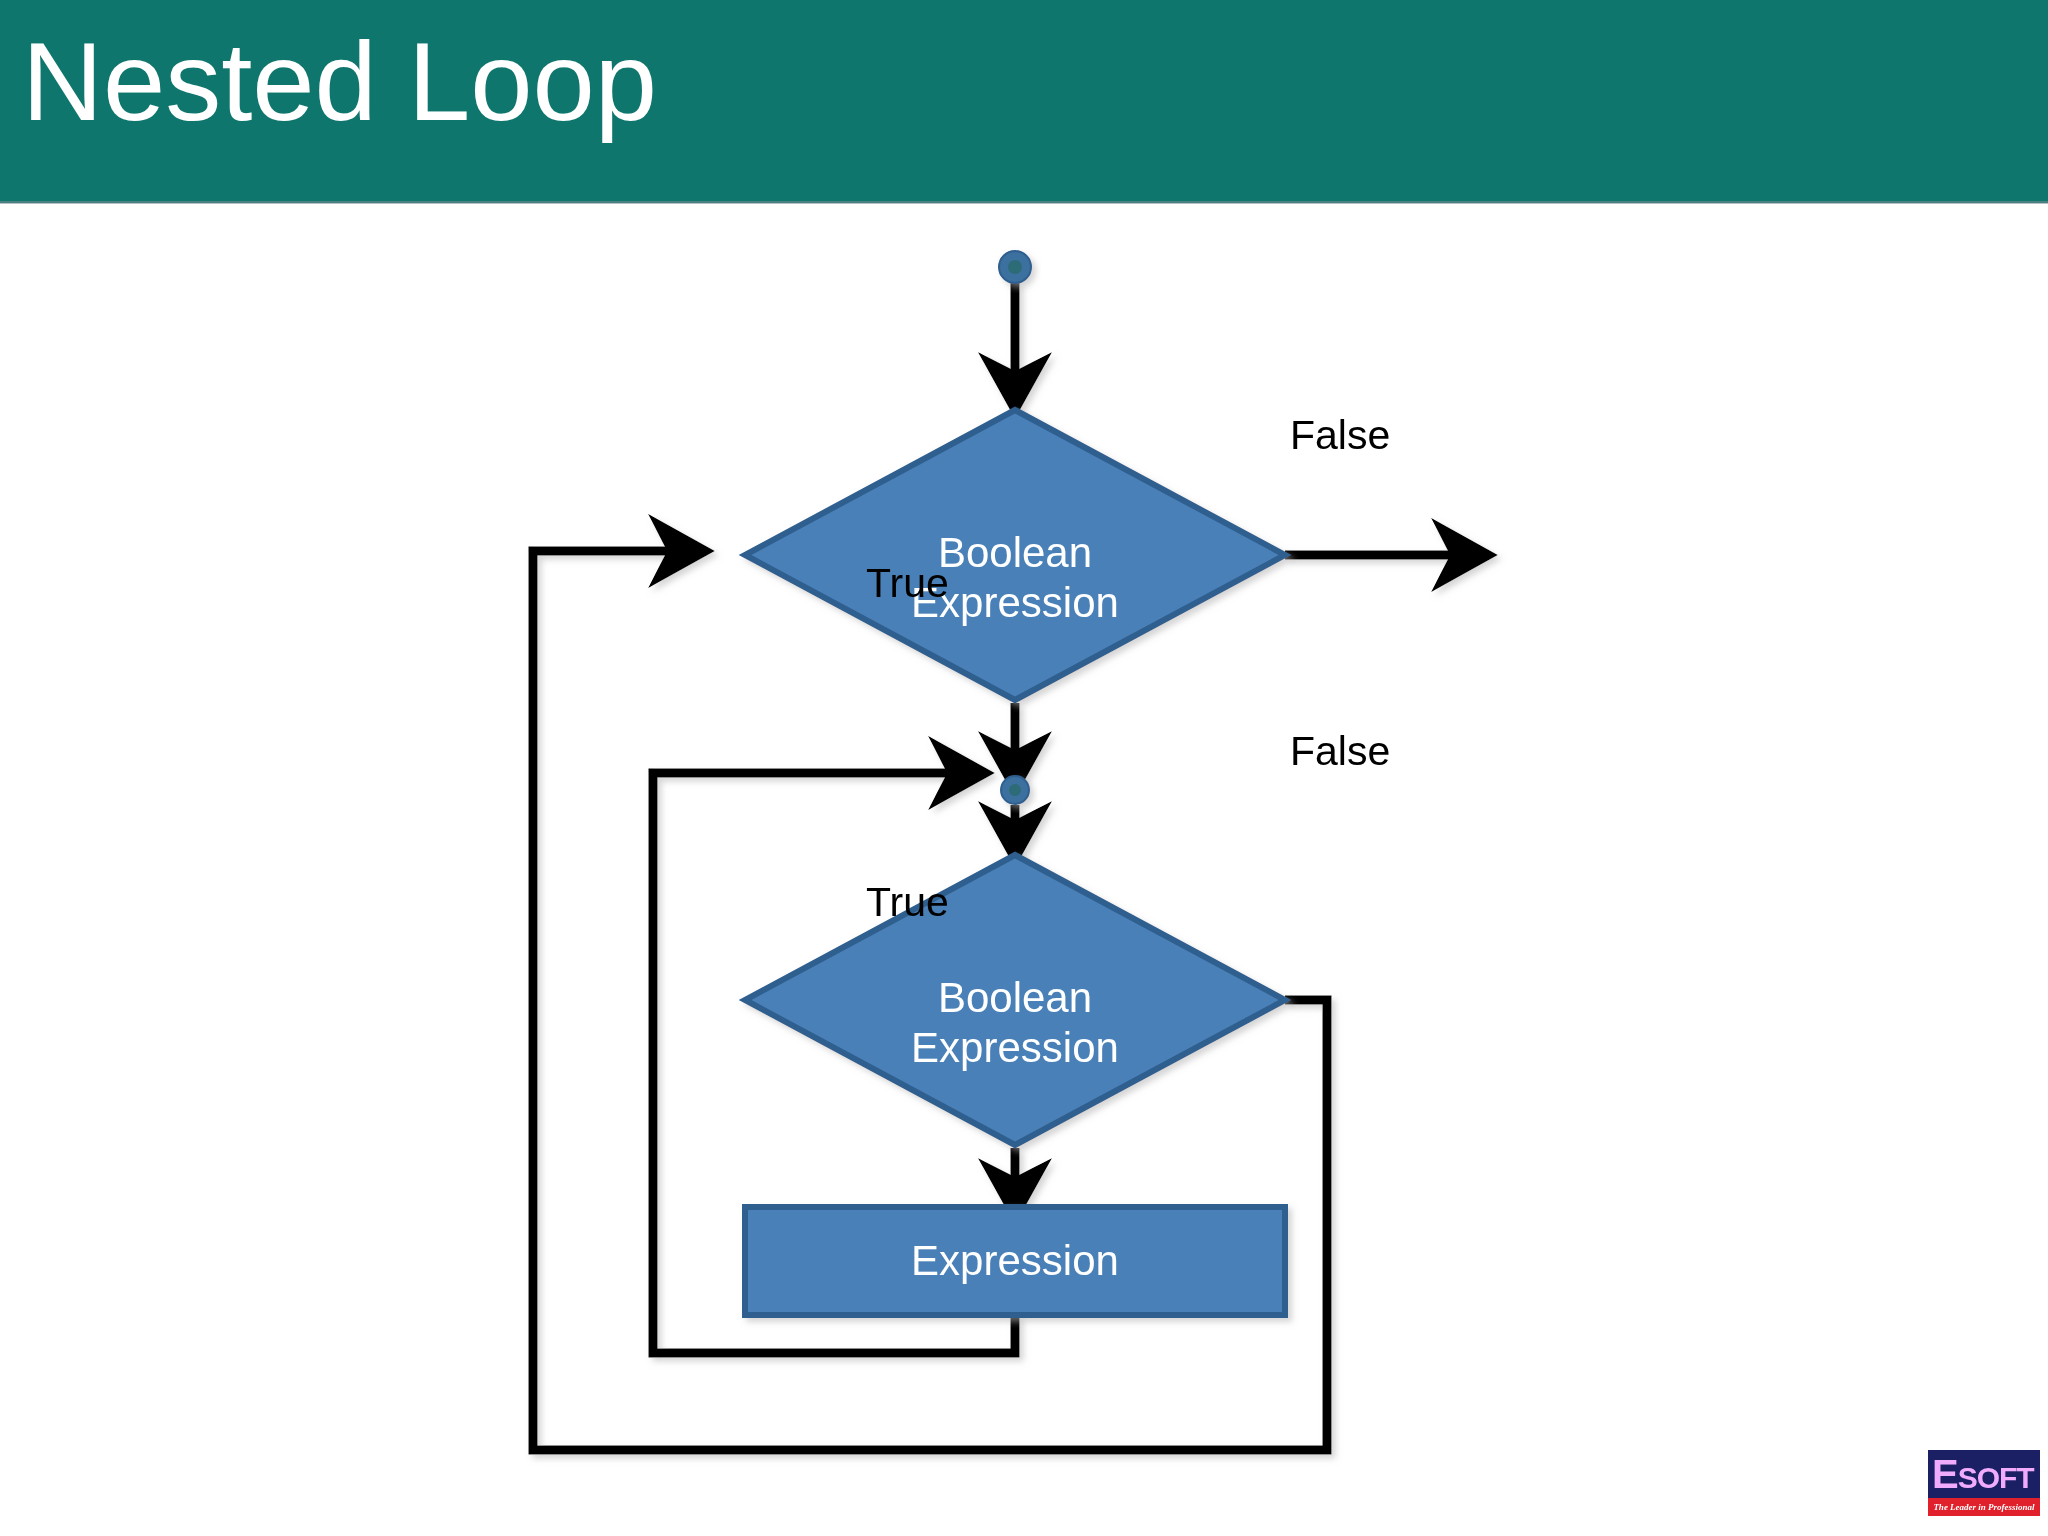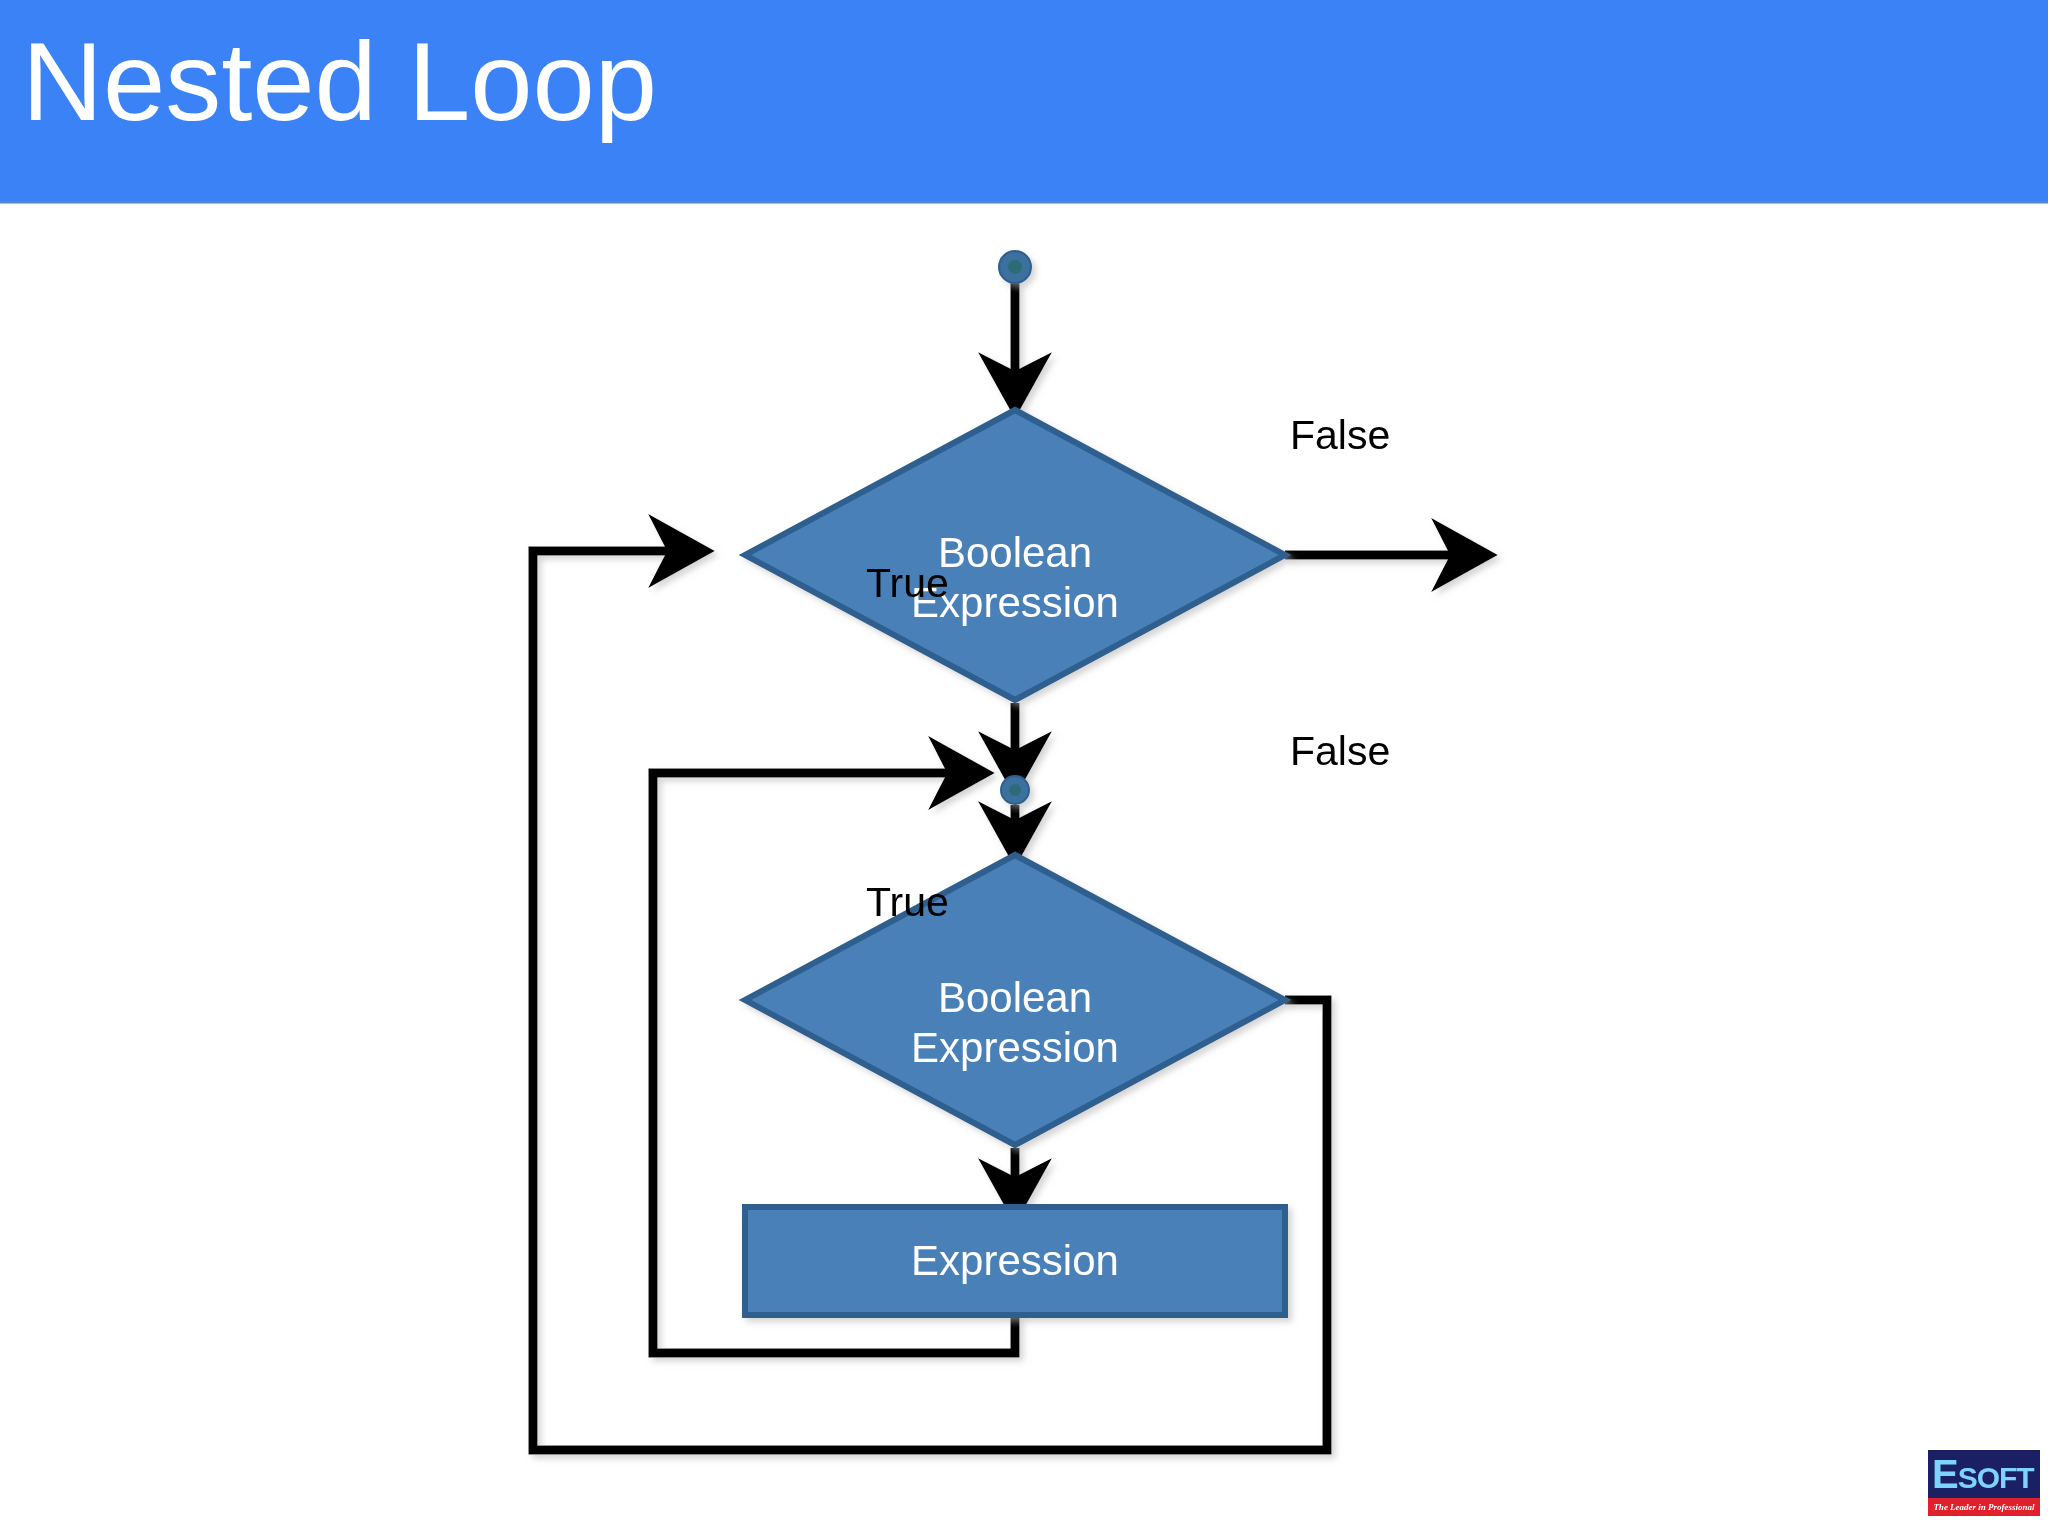--- a/index.html
+++ b/index.html
@@ -15,21 +15,21 @@
     font-family: "Liberation Sans", sans-serif;
   }
 
   
   #slide-header {
     position: absolute;
     left: 0;
     top: 0;
     width: 2048px;
     height: 203px;
-    background: #3b82f6;
+    background: #0f766e;
     box-sizing: border-box;
   }
   #slide-title {
     position: absolute;
     left: 22px;
     top: 14px;
     font-size: 112px;
     line-height: 1.22;
     font-weight: 400;
     color: #ffffff;
@@ -97,21 +97,21 @@
     height: 48px;
     background: #1b1f63;
   }
   #esoft-logo-word {
     position: absolute;
     left: 4px;
     top: 2px;
     font-size: 34px;
     line-height: 44px;
     font-weight: bold;
-    color: #7dd3fc;
+    color: #f0abfc;
     letter-spacing: -1px;
     font-family: "Liberation Sans", sans-serif;
   }
   #esoft-logo-word .e-glyph { font-size: 40px; }
   #esoft-logo-word .soft-glyph { font-size: 30px; }
   #esoft-logo-tagline {
     position: absolute;
     left: 0;
     top: 48px;
     width: 112px;

